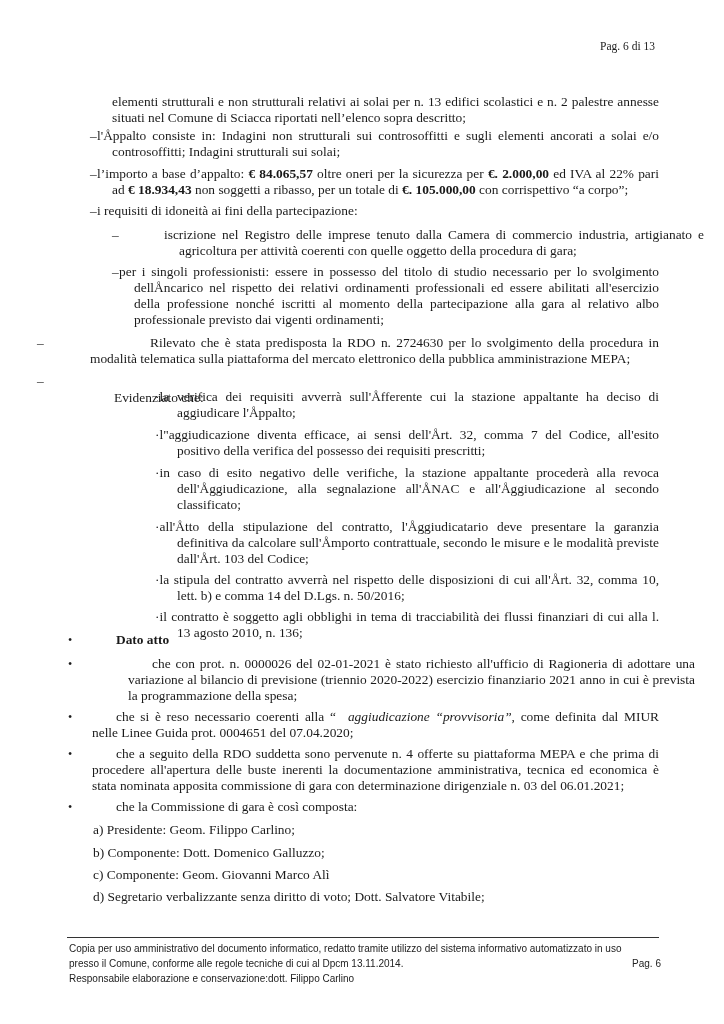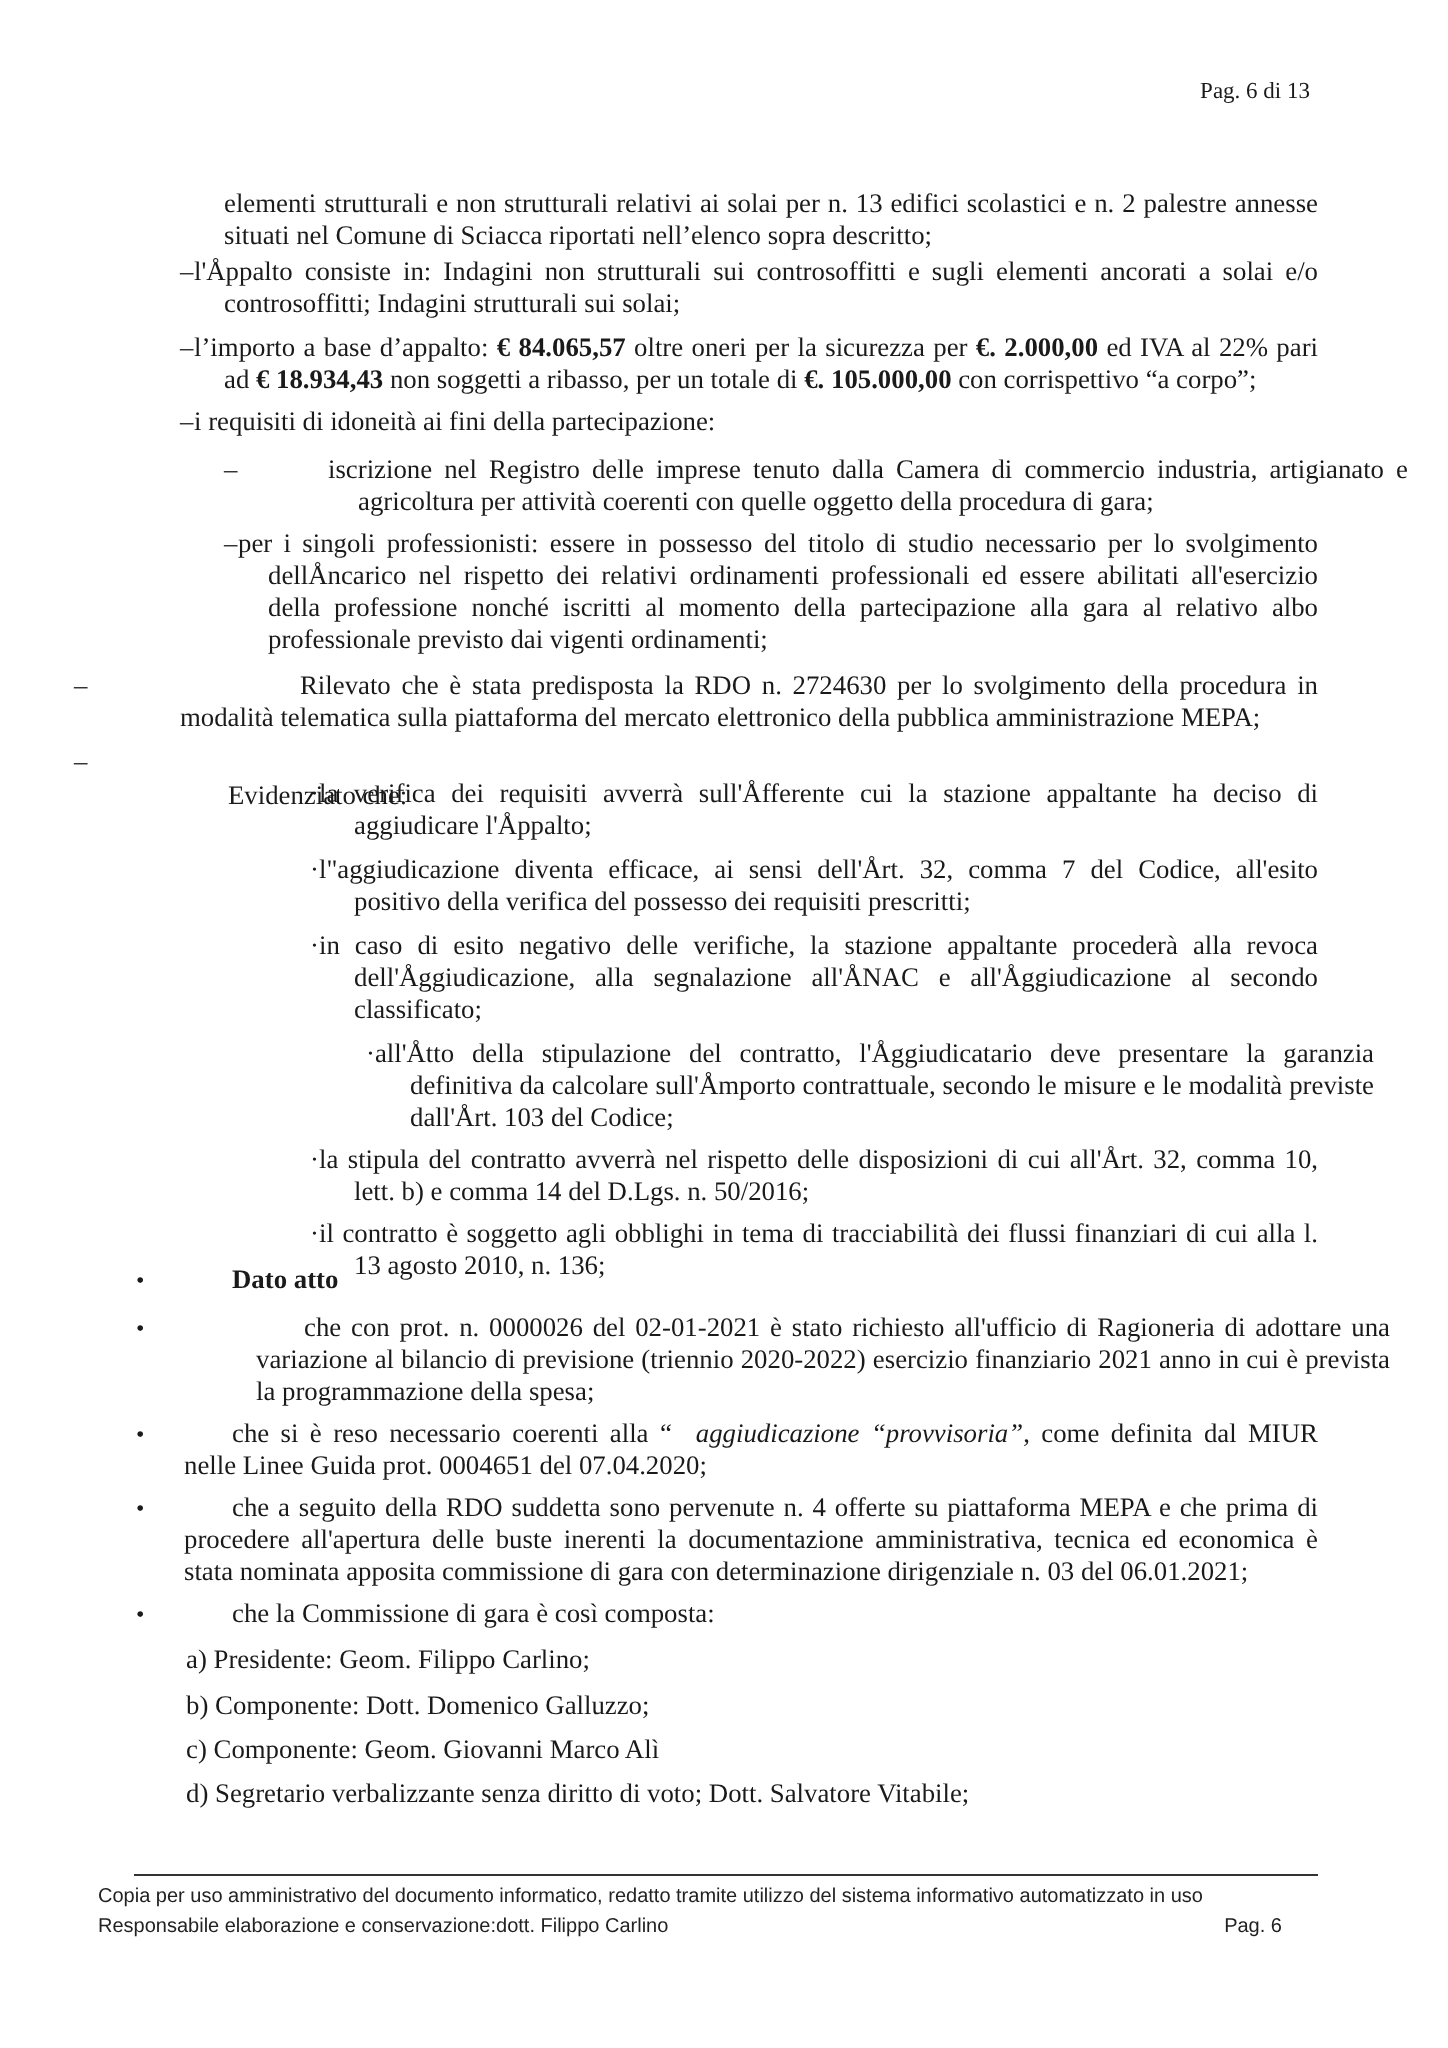--- a/index.html
+++ b/index.html
@@ -43,21 +43,21 @@
     }
     .footer-rule {
       position: absolute;
       left: 67px;
       width: 592px;
       top: 937px;
       border-top: 1px solid #333;
     }
     .footer {
       position: absolute;
-      left: 49px;
+      left: 69px;
       width: 592px;
       font-family: "Liberation Sans", sans-serif;
       font-size: 10px;
       line-height: 15px;
       color: #222;
     }
     .footer .fline { position: relative; white-space: nowrap; }
     .footer .fpage { position: absolute; right: 0; top: 0; }
   </style>
 </head>
@@ -108,21 +108,21 @@
 
 <div class="block" style="left:155px; top:427px; width:504px;">
   <div class="hang" style="left:0; top:0; width:504px; padding-left:22px; box-sizing:border-box; text-indent:-22px;"><span>·</span><span>l"aggiudicazione diventa efficace, ai sensi dell'Årt. 32, comma 7 del Codice, all'esito positivo della verifica del possesso dei requisiti prescritti;</span></div>
 </div>
 
 <div class="block" style="left:155px; top:465px; width:504px;">
   <div class="hang" style="left:0; top:0; width:504px; padding-left:22px; box-sizing:border-box; text-indent:-22px;"><span>·</span><span>in caso di esito negativo delle verifiche, la stazione appaltante procederà alla revoca dell'Åggiudicazione, alla segnalazione all'ÅNAC e all'Åggiudicazione al secondo classificato;</span></div>
 </div>
 
 <div class="block" style="left:155px; top:519px; width:504px;">
-  <div class="hang" style="left:0; top:0; width:504px; padding-left:22px; box-sizing:border-box; text-indent:-22px;margin-left:28px;"><span>·</span><span>all'Åtto della stipulazione del contratto, l'Åggiudicatario deve presentare la garanzia definitiva da calcolare sull'Åmporto contrattuale, secondo le misure e le modalità previste dall'Årt. 103 del Codice;</span></div>
+  <div class="hang" style="left:0; top:0; width:504px; padding-left:22px; box-sizing:border-box; text-indent:-22px;"><span>·</span><span>all'Åtto della stipulazione del contratto, l'Åggiudicatario deve presentare la garanzia definitiva da calcolare sull'Åmporto contrattuale, secondo le misure e le modalità previste dall'Årt. 103 del Codice;</span></div>
 </div>
 
 <div class="block" style="left:155px; top:572px; width:504px;">
   <div class="hang" style="left:0; top:0; width:504px; padding-left:22px; box-sizing:border-box; text-indent:-22px;"><span>·</span><span>la stipula del contratto avverrà nel rispetto delle disposizioni di cui all'Årt. 32, comma 10, lett. b) e comma 14 del D.Lgs. n. 50/2016;</span></div>
 </div>
 
 <div class="block" style="left:155px; top:609px; width:504px;">
   <div class="hang" style="left:0; top:0; width:504px; padding-left:22px; box-sizing:border-box; text-indent:-22px;"><span>·</span><span>il contratto è soggetto agli obblighi in tema di tracciabilità dei flussi finanziari di cui alla l. 13 agosto 2010, n. 136;</span></div>
 </div>
 
@@ -165,16 +165,17 @@
 </div>
 <div class="block" style="left:93px; top:889px; width:560px;">
   <span>d)</span>
   <span>Segretario verbalizzante senza diritto di voto; Dott. Salvatore Vitabile;</span>
 </div>
 
 <div class="footer-rule"></div>
 <div class="footer" style="top:941px;">
   <div class="fline">Copia per uso amministrativo del documento informatico, redatto tramite utilizzo del sistema informativo automatizzato in uso</div>
   <div class="fline">
+    <span>presso il Comune, conforme alle regole tecniche di cui al Dpcm 13.11.2014.</span>
     <span class="fpage">Pag.  6</span>
   </div>
   <div class="fline">Responsabile elaborazione e conservazione:dott. Filippo Carlino</div>
 </div>
 
 </body></html>

